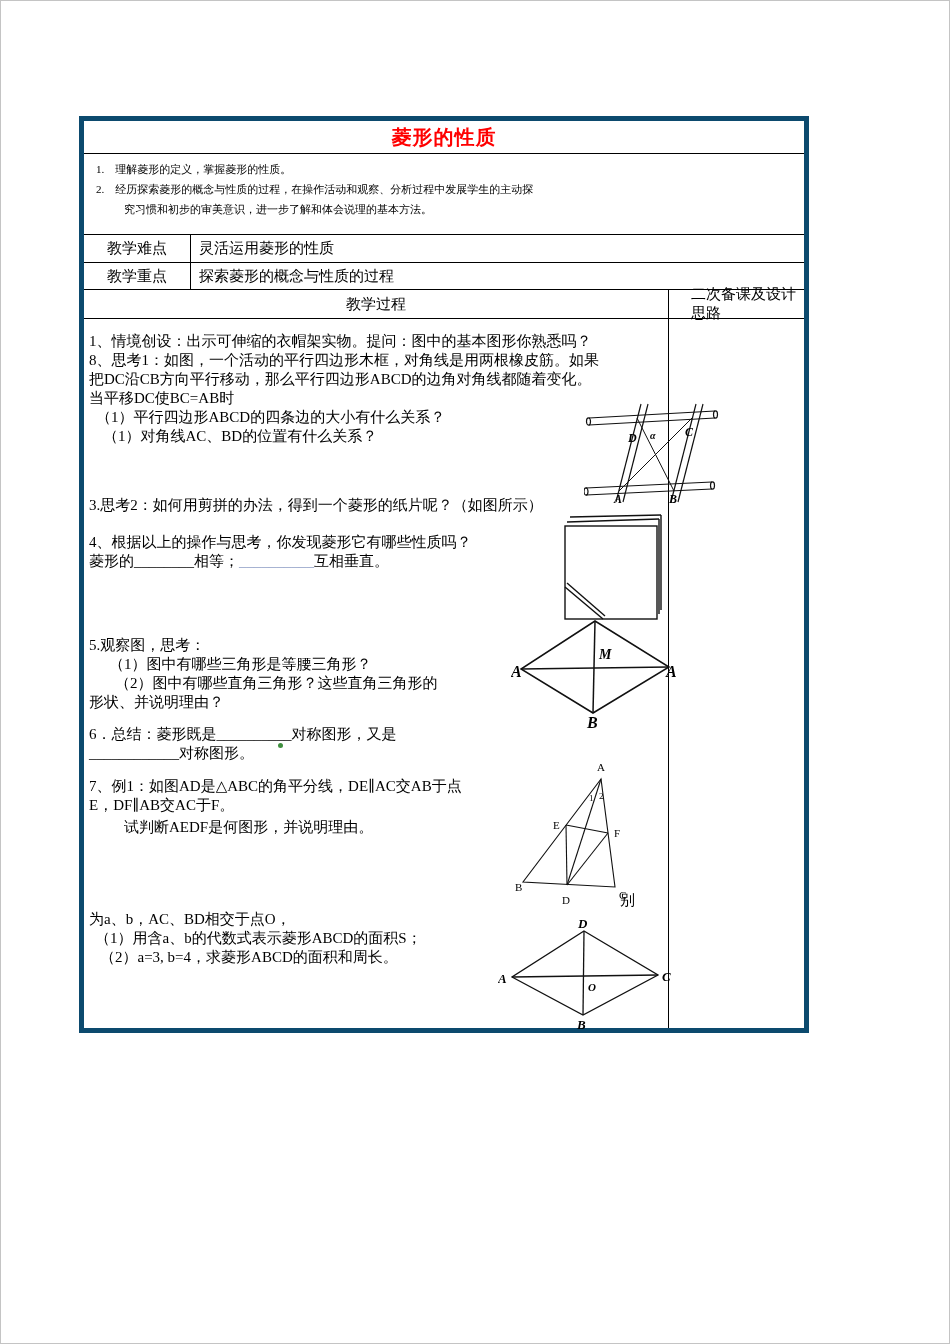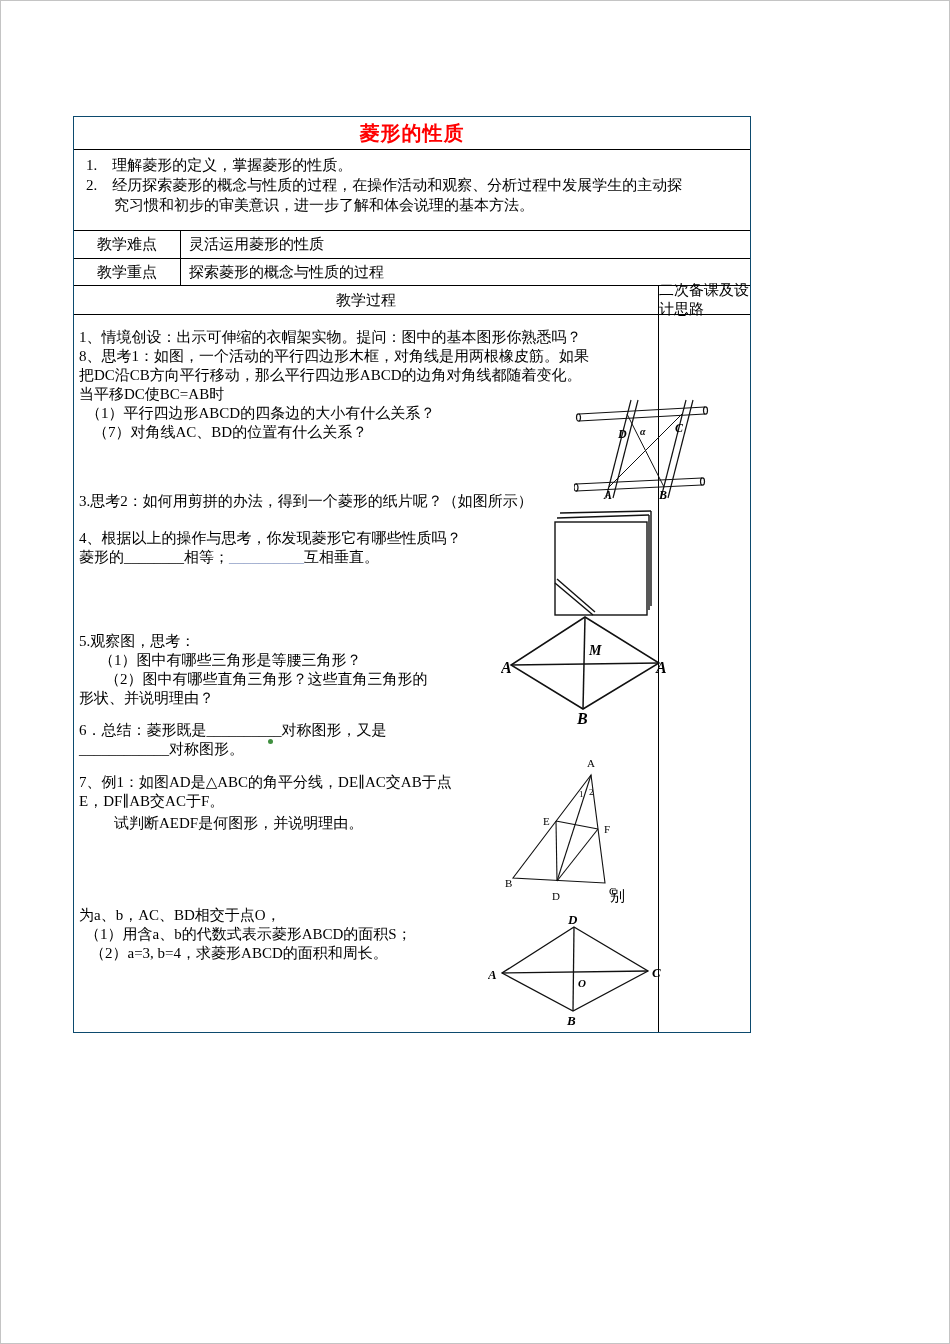--- a/index.html
+++ b/index.html
@@ -1,33 +1,33 @@
 <!DOCTYPE html>
 <html><head>
 <meta charset="utf-8">
 <style>
   html,body{margin:0;padding:0;background:#ffffff;}
   .page{position:relative;width:950px;height:1344px;background:#fff;color:#000;
         font-family:"Liberation Serif","DejaVu Serif",serif;border:1px solid #c4c4c4;
         box-sizing:border-box;overflow:hidden;}
-  .doc-table{position:absolute;left:72px;top:115px;width:678px;height:917px;
-             border:1px solid #0c4a6e;box-sizing:border-box;display:flex;flex-direction:column;}
+  .doc-table{position:absolute;left:78px;top:115px;width:730px;height:917px;
+             border:5px solid #0c4a6e;box-sizing:border-box;display:flex;flex-direction:column;}
   .trow{box-sizing:border-box;border-bottom:1px solid #000;display:flex;flex:none;}
   .row-title{height:33px;align-items:center;justify-content:center;}
   .page-title{color:#ff0000;font-weight:bold;font-size:20px;letter-spacing:1px;
               font-family:"Liberation Sans","DejaVu Sans",sans-serif;}
   .row-objectives{height:81px;}
   .row-focus{height:27px;}
   .row-difficulty{height:28px;}
-  .row-headers{height:29px;}
+  .row-headers{height:29px;gap:22px;}
   .row-main{flex:1;border-bottom:none;}
   .meta-label{width:107px;flex:none;border-right:1px solid #000;display:flex;align-items:center;
               justify-content:center;font-size:15px;box-sizing:border-box;}
   .meta-content{flex:1;font-size:15px;display:flex;align-items:center;padding-left:8px;}
-  .obj-content{flex:1;font-size:15px;padding-top:5px;line-height:20px;display:block;}
+  .obj-content{flex:1;font-size:11px;padding-top:5px;line-height:20px;display:block;}
   .obj-ln{white-space:pre;}
   .obj-ind1{margin-left:12px;}
   .obj-ind2{margin-left:40px;}
   .process-header{width:585px;flex:none;border-right:1px solid #000;display:flex;align-items:center;
                   justify-content:center;font-size:15px;box-sizing:border-box;}
   .notes-header{flex:1;display:flex;align-items:center;justify-content:center;font-size:15px;}
   .content-cell{width:585px;flex:none;border-right:1px solid #000;position:relative;box-sizing:border-box;}
   .notes-cell{flex:1;}
   .tl{position:absolute;font-size:15px;line-height:19px;white-space:pre;margin-top:8px;}
   .fig{position:absolute;}
@@ -70,21 +70,21 @@
     </div>
 
     <div class="trow row-main">
       <div class="content-cell">
 
         <div class="tl" style="left:5px;top:5px">1、情境创设：出示可伸缩的衣帽架实物。提问：图中的基本图形你熟悉吗？</div>
         <div class="tl" style="left:5px;top:24px">8、思考1：如图，一个活动的平行四边形木框，对角线是用两根橡皮筋。如果</div>
         <div class="tl" style="left:5px;top:43px">把DC沿CB方向平行移动，那么平行四边形ABCD的边角对角线都随着变化。</div>
         <div class="tl" style="left:5px;top:62px">当平移DC使BC=AB时</div>
         <div class="tl" style="left:12px;top:81px">（1）平行四边形ABCD的四条边的大小有什么关系？</div>
-        <div class="tl" style="left:19px;top:100px">（7）对角线AC、BD的位置有什么关系？</div>
+        <div class="tl" style="left:19px;top:100px">（1）对角线AC、BD的位置有什么关系？</div>
 
         <div class="tl" style="left:5px;top:169px">3.思考2：如何用剪拼的办法，得到一个菱形的纸片呢？（如图所示）</div>
 
         <div class="tl" style="left:5px;top:206px">4、根据以上的操作与思考，你发现菱形它有哪些性质吗？</div>
         <div class="tl" style="left:5px;top:225px"><span>菱形的</span><span>________</span><span>相等；</span><span class="blank-light">__________</span><span>互相垂直。</span></div>
 
         <div class="tl" style="left:5px;top:309px">5.观察图，思考：</div>
         <div class="tl" style="left:25px;top:328px">（1）图中有哪些三角形是等腰三角形？</div>
         <div class="tl" style="left:31px;top:347px">（2）图中有哪些直角三角形？这些直角三角形的</div>
         <div class="tl" style="left:5px;top:366px">形状、并说明理由？</div>

